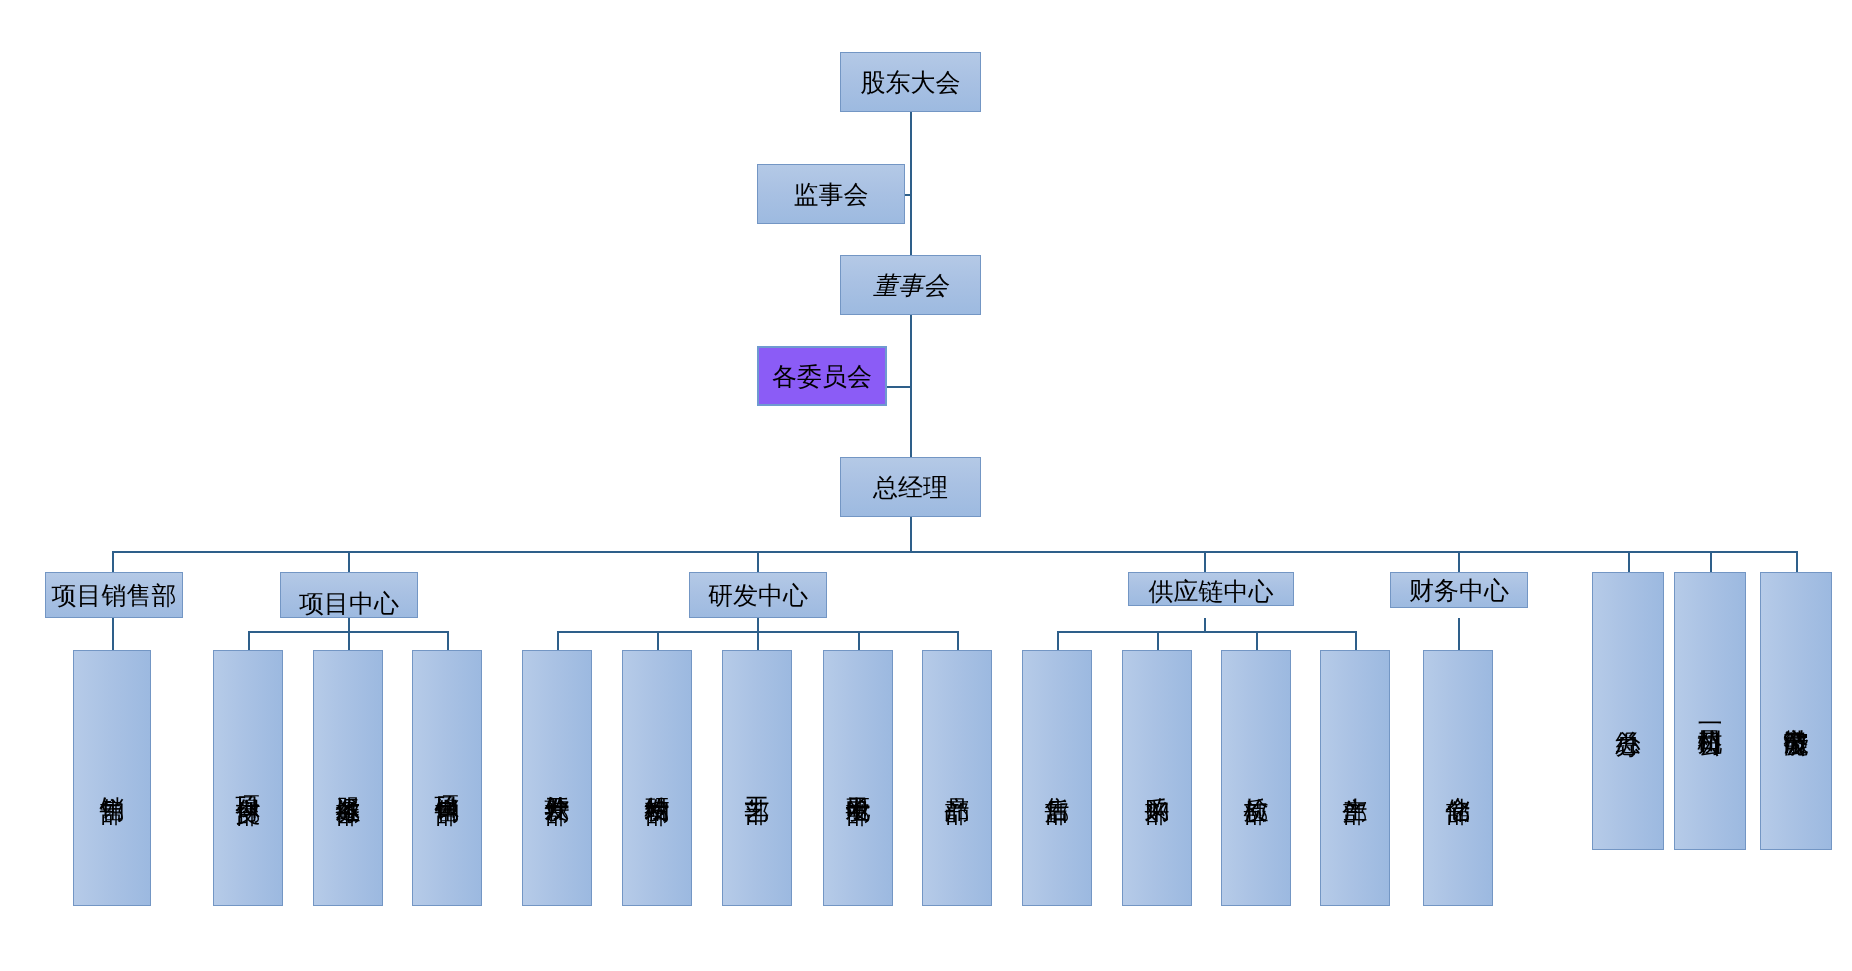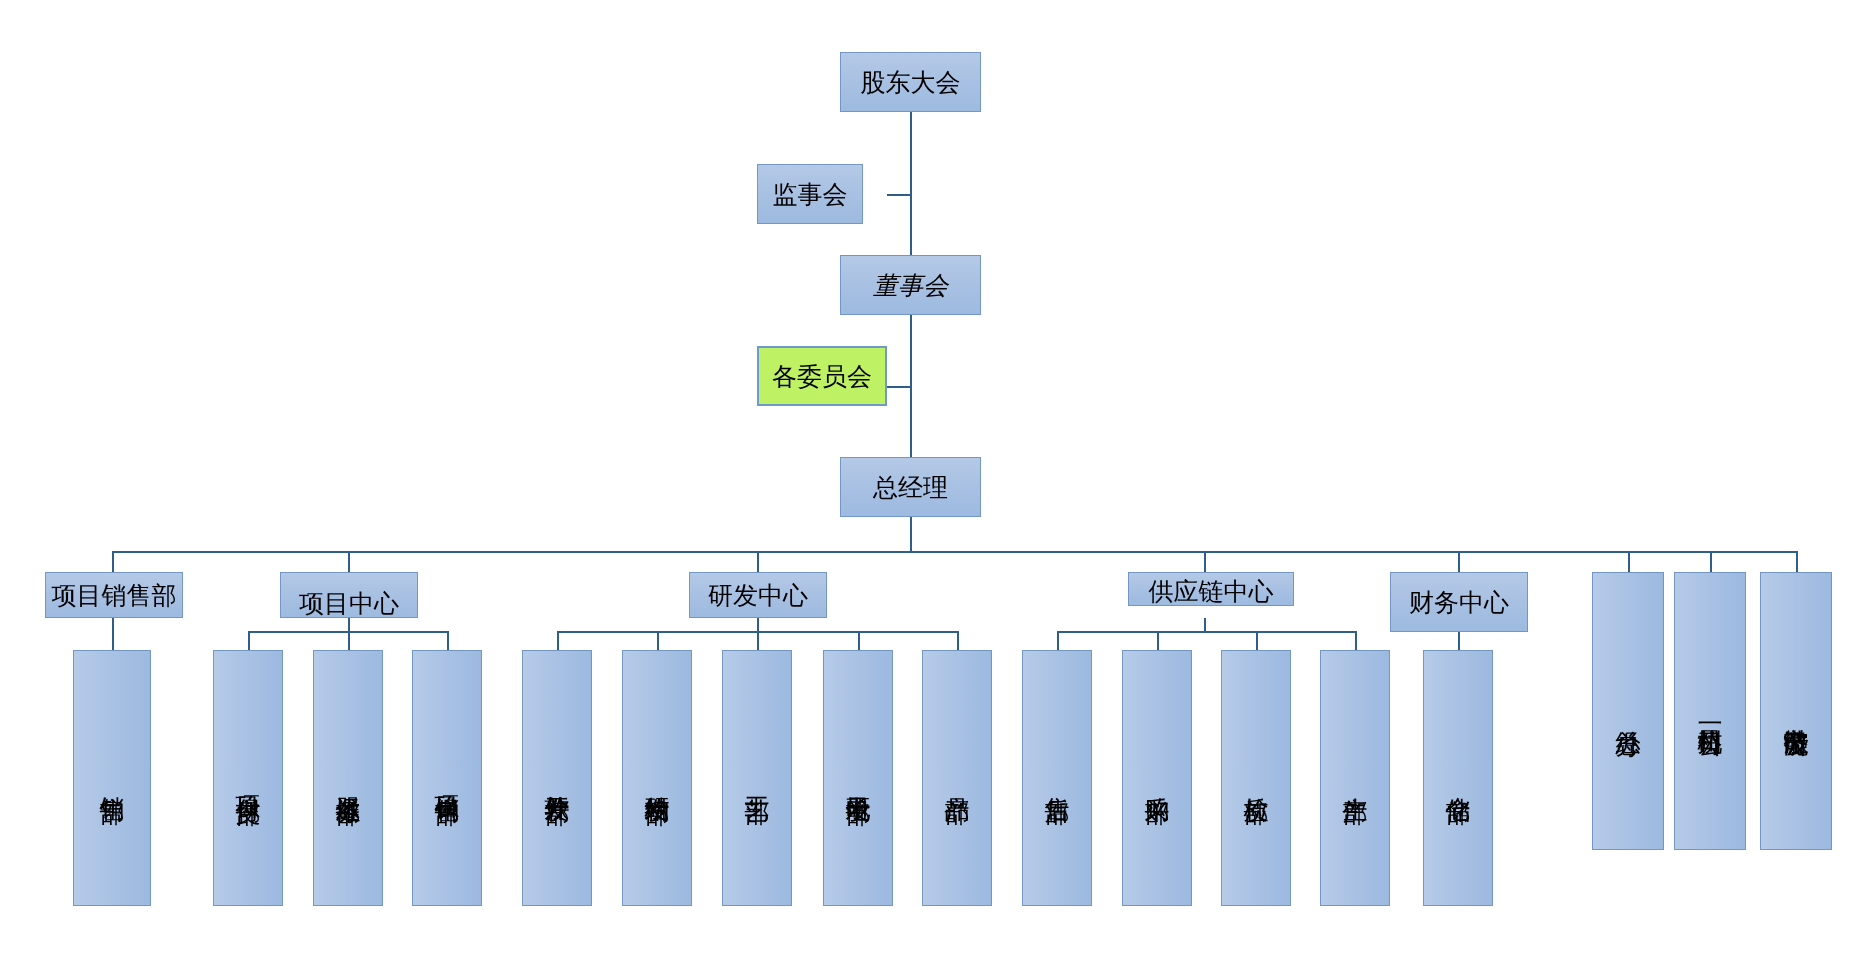--- a/index.html
+++ b/index.html
@@ -29,21 +29,21 @@
     align-items: center;
     justify-content: center;
     color: #000000;
     line-height: 1.08;
     text-align: center;
   }
   .node.hbox {
     font-size: 25px;
   }
   .node.hollow {
-    background: #bef264;
+    background: #8b5cf6;
     border: 2px solid #6f9ad0;
   }
   
   .node.vbox {
     font-size: 25px;
     writing-mode: vertical-rl;
     text-orientation: upright;
     letter-spacing: 1px;
     background: linear-gradient(to right, #b6cbe8 0%, #aac2e4 45%, #9cb9e0 100%);
   }
@@ -112,21 +112,21 @@
   <div class="line vline" style="left:1157px; top:631px; height:20px;"></div>
   <div class="line vline" style="left:1256px; top:631px; height:20px;"></div>
   <div class="line vline" style="left:1355px; top:631px; height:20px;"></div>
 
   <div class="line vline" style="left:1458px; top:618px; height:33px;"></div>
 
   <div class="node hbox" style="left:840px; top:52px; width:141px; height:60px;">
     <span class="lbl">股东大会</span>
   </div>
 
-  <div class="node hbox" style="left:757px; top:164px; width:106px; height:60px;">
+  <div class="node hbox" style="left:757px; top:164px; width:148px; height:60px;">
     <span class="lbl">监事会</span>
   </div>
 
   <div class="node hbox" style="left:840px; top:255px; width:141px; height:60px;font-style:italic;">
     <span class="lbl">董事会</span>
   </div>
 
   <div class="node hbox hollow" style="left:757px; top:346px; width:130px; height:60px;">
     <span class="lbl">各委员会</span>
   </div>
@@ -144,21 +144,21 @@
   </div>
 
   <div class="node hbox" style="left:689px; top:572px; width:138px; height:46px;">
     <span class="lbl">研发中心</span>
   </div>
 
   <div class="node hbox" style="left:1128px; top:572px; width:166px; height:34px;align-items:flex-end;">
     <span class="lbl">供应链中心</span>
   </div>
 
-  <div class="node hbox" style="left:1390px; top:572px; width:138px; height:60px;">
+  <div class="node hbox" style="left:1390px; top:572px; width:138px; height:36px;">
     <span class="lbl">财务中心</span>
   </div>
 
   <div class="node vbox" style="left:73px; top:650px; width:78px; height:256px;">
     <span class="lbl">销售部</span>
   </div>
 
   <div class="node vbox" style="left:213px; top:650px; width:70px; height:256px;">
     <span class="lbl">项目交付部</span>
   </div>

